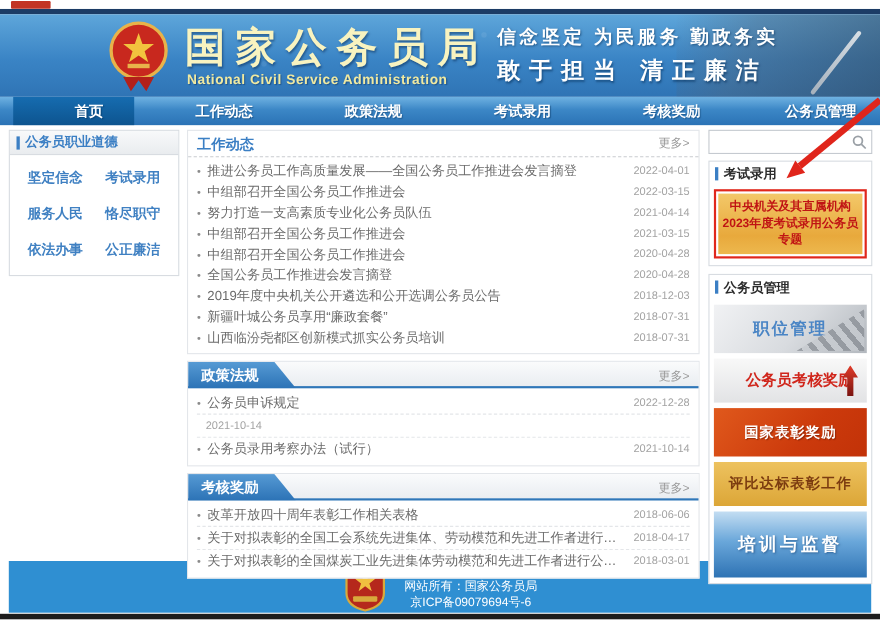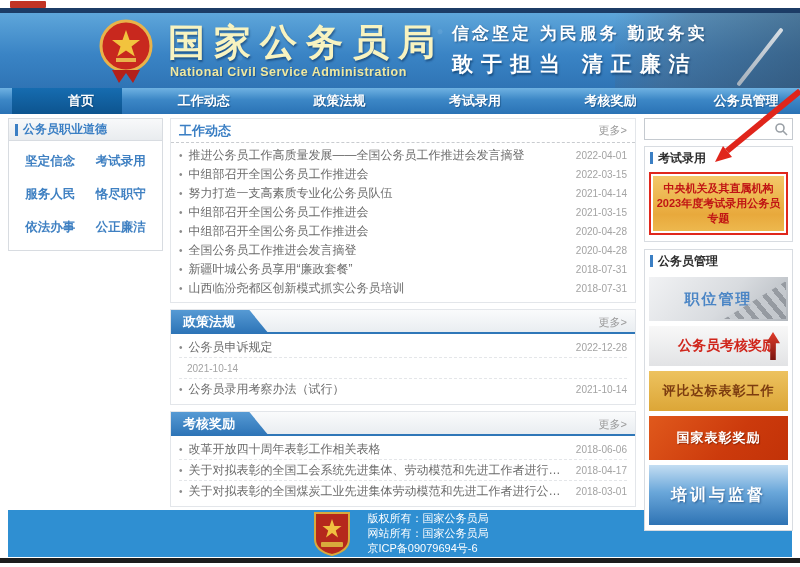--- a/index.html
+++ b/index.html
@@ -106,21 +106,21 @@
     color:#fff; font-size:16px; letter-spacing:3px; text-shadow:1px 1px 2px rgba(10,50,100,.5); }
 
   
   .annotation-arrow { position:absolute; left:700px; top:85px; width:100px; height:85px;
     z-index:50; pointer-events:none; }
 
   
   .footer { height:47px; margin:0 8px; background:#2f8fd2; display:flex; align-items:center;
     justify-content:center; gap:16px; }
   .footer-badge { flex:0 0 auto; }
-  .footer-lines { color:#fff; font-size:11px; line-height:15px; text-align:left; }
+  .footer-lines { color:#fff; font-size:11px; line-height:15px; text-align:center; }
   .dark-strip { height:5px; background:#1d1d1d; margin-top:1px; }
 </style>
 </head>
 <body>
 
 <div class="page">
 
   <div class="top-strip">
     <div class="red-artifact"></div>
   </div>
@@ -197,20 +197,24 @@
           </div>
           <div class="news-row">
             <a class="news-link">中组部召开全国公务员工作推进会</a>
             <span class="news-date">2020-04-28</span>
           </div>
           <div class="news-row">
             <a class="news-link">全国公务员工作推进会发言摘登</a>
             <span class="news-date">2020-04-28</span>
           </div>
           <div class="news-row">
+            <a class="news-link">2019年度中央机关公开遴选和公开选调公务员公告</a>
+            <span class="news-date">2018-12-03</span>
+          </div>
+          <div class="news-row">
             <a class="news-link">新疆叶城公务员享用“廉政套餐”</a>
             <span class="news-date">2018-07-31</span>
           </div>
           <div class="news-row">
             <a class="news-link">山西临汾尧都区创新模式抓实公务员培训</a>
             <span class="news-date">2018-07-31</span>
           </div>
         </div>
       </div>
 
@@ -275,22 +279,22 @@
         </div>
       </div>
 
       <div class="box">
         <div class="box-head">
           <span class="vbar"></span>
           <span class="box-title">公务员管理</span>
         </div>
         <div class="banner banner-1">职位管理</div>
         <div class="banner banner-2">公务员考核奖励</div>
+        <div class="banner banner-3">国家表彰奖励</div>
         <div class="banner banner-4">评比达标表彰工作</div>
-        <div class="banner banner-3">国家表彰奖励</div>
         <div class="banner banner-5">培训与监督</div>
       </div>
     </div>
   </div>
 
   <div class="footer">
     <svg class="footer-badge" width="40" height="46" viewBox="0 0 40 46">
       <path d="M3 2 H37 V28 Q37 40 20 44 Q3 40 3 28 Z" fill="#b5281c" stroke="#d8aa3c" stroke-width="2"></path>
       <path d="M20 8 L22.4 15 L29.5 15 L23.8 19.4 L26 26.4 L20 22 L14 26.4 L16.2 19.4 L10.5 15 L17.6 15 Z" fill="#f0c040"></path>
       <rect x="9" y="31" width="22" height="5" rx="1" fill="#d8aa3c"></rect>

